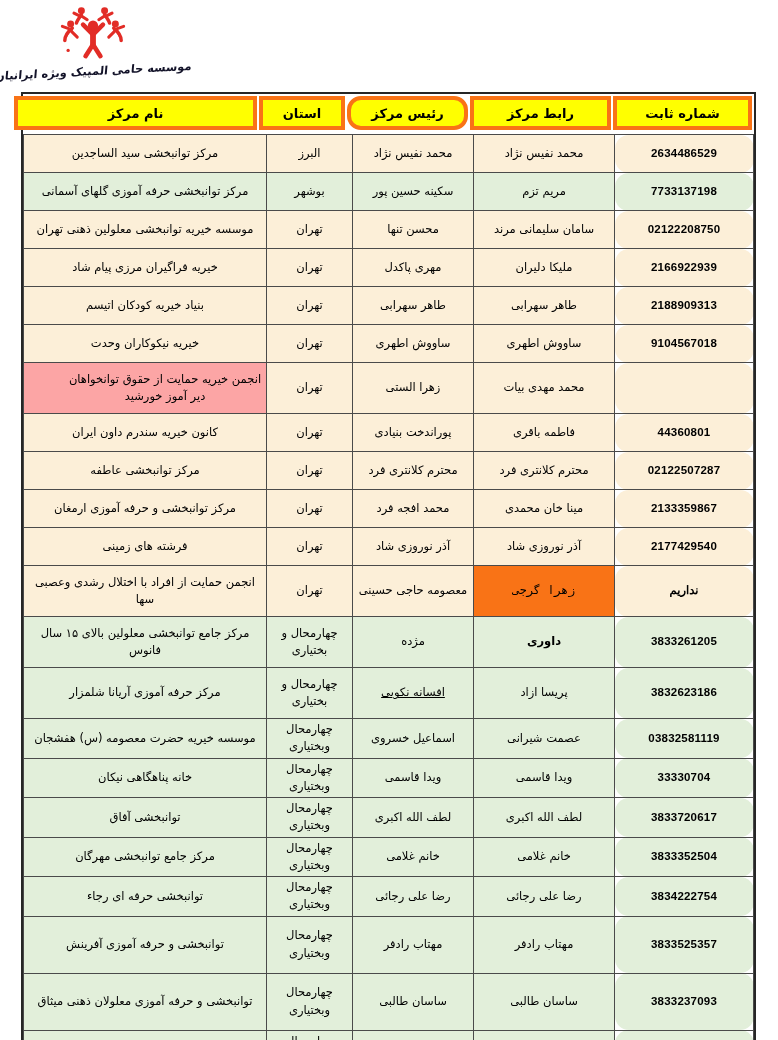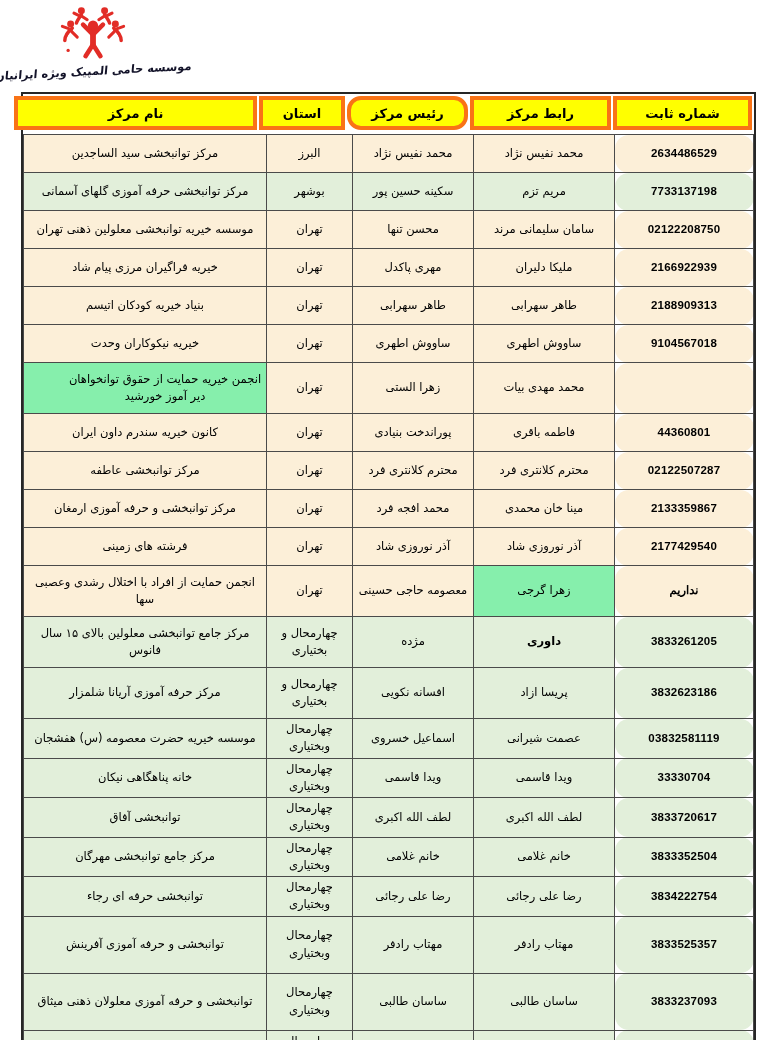--- a/index.html
+++ b/index.html
@@ -170,21 +170,21 @@
           <td class="c-liaison" style="background: rgb(252, 239, 216);">ساووش اطهری</td>
           <td class="c-head" style="background: rgb(252, 239, 216);">ساووش اطهری</td>
           <td class="c-province" style="background: rgb(252, 239, 216);">تهران</td>
           <td class="c-name" style="background: rgb(252, 239, 216);">خیریه نیکوکاران وحدت</td>
         </tr>
         <tr>
           <td class="c-phone" style="background: rgb(252, 239, 216);"></td>
           <td class="c-liaison" style="background: rgb(252, 239, 216);">محمد مهدی بیات</td>
           <td class="c-head" style="background: rgb(252, 239, 216);">زهرا الستی</td>
           <td class="c-province" style="background: rgb(252, 239, 216);">تهران</td>
-          <td class="c-name" style="background: #86efac; padding-left: 44px;">انجمن خیریه حمایت از حقوق توانخواهان دیر آموز خورشید</td>
+          <td class="c-name" style="background: #fca5a5; padding-left: 44px;">انجمن خیریه حمایت از حقوق توانخواهان دیر آموز خورشید</td>
         </tr>
         <tr>
           <td class="c-phone" style="background: rgb(252, 239, 216);">44360801</td>
           <td class="c-liaison" style="background: rgb(252, 239, 216);">فاطمه باقری</td>
           <td class="c-head" style="background: rgb(252, 239, 216);">پوراندخت بنیادی</td>
           <td class="c-province" style="background: rgb(252, 239, 216);">تهران</td>
           <td class="c-name" style="background: rgb(252, 239, 216);">کانون خیریه سندرم داون ایران</td>
         </tr>
         <tr>
           <td class="c-phone" style="background: rgb(252, 239, 216); text-align: center;">02122507287</td>
@@ -202,36 +202,36 @@
         </tr>
         <tr>
           <td class="c-phone" style="background: rgb(252, 239, 216);">2177429540</td>
           <td class="c-liaison" style="background: rgb(252, 239, 216);">آذر نوروزی شاد</td>
           <td class="c-head" style="background: rgb(252, 239, 216);">آذر نوروزی شاد</td>
           <td class="c-province" style="background: rgb(252, 239, 216);">تهران</td>
           <td class="c-name" style="background: rgb(252, 239, 216);">فرشته های زمینی</td>
         </tr>
         <tr>
           <td class="c-phone" style="background: rgb(252, 239, 216);">نداریم</td>
-          <td class="c-liaison" style="background: #86efac;">زهرا گرجی</td>
+          <td class="c-liaison" style="background: #f97316; font-family: Liberation Mono, monospace;">زهرا گرجی</td>
           <td class="c-head" style="background: rgb(252, 239, 216);">معصومه حاجی حسینی</td>
           <td class="c-province" style="background: rgb(252, 239, 216);">تهران</td>
           <td class="c-name" style="background: rgb(252, 239, 216);">انجمن حمایت از افراد با اختلال رشدی وعصبی سها</td>
         </tr>
         <tr>
           <td class="c-phone" style="background: rgb(226, 239, 218);">3833261205</td>
           <td class="c-liaison" style="background: rgb(226, 239, 218); font-weight: bold;">داوری</td>
           <td class="c-head" style="background: rgb(226, 239, 218);">مژده</td>
           <td class="c-province" style="background: rgb(226, 239, 218);">چهارمحال و بختیاری</td>
           <td class="c-name" style="background: rgb(226, 239, 218);">مرکز جامع توانبخشی معلولین بالای ۱۵ سال فانوس</td>
         </tr>
         <tr>
           <td class="c-phone" style="background: rgb(226, 239, 218);">3832623186</td>
           <td class="c-liaison" style="background: rgb(226, 239, 218);">پریسا ازاد</td>
-          <td class="c-head" style="background: rgb(226, 239, 218);">افسانه نکویی</td>
+          <td class="c-head" style="background: rgb(226, 239, 218); text-decoration: underline;">افسانه نکویی</td>
           <td class="c-province" style="background: rgb(226, 239, 218);">چهارمحال و بختیاری</td>
           <td class="c-name" style="background: rgb(226, 239, 218);">مرکز حرفه آموزی آریانا شلمزار</td>
         </tr>
         <tr>
           <td class="c-phone" style="background: rgb(226, 239, 218);">03832581119</td>
           <td class="c-liaison" style="background: rgb(226, 239, 218);">عصمت شیرانی</td>
           <td class="c-head" style="background: rgb(226, 239, 218);">اسماعیل خسروی</td>
           <td class="c-province" style="background: rgb(226, 239, 218);">چهارمحال وبختیاری</td>
           <td class="c-name" style="background: rgb(226, 239, 218);">موسسه خیریه حضرت معصومه (س) هفشجان</td>
         </tr>

